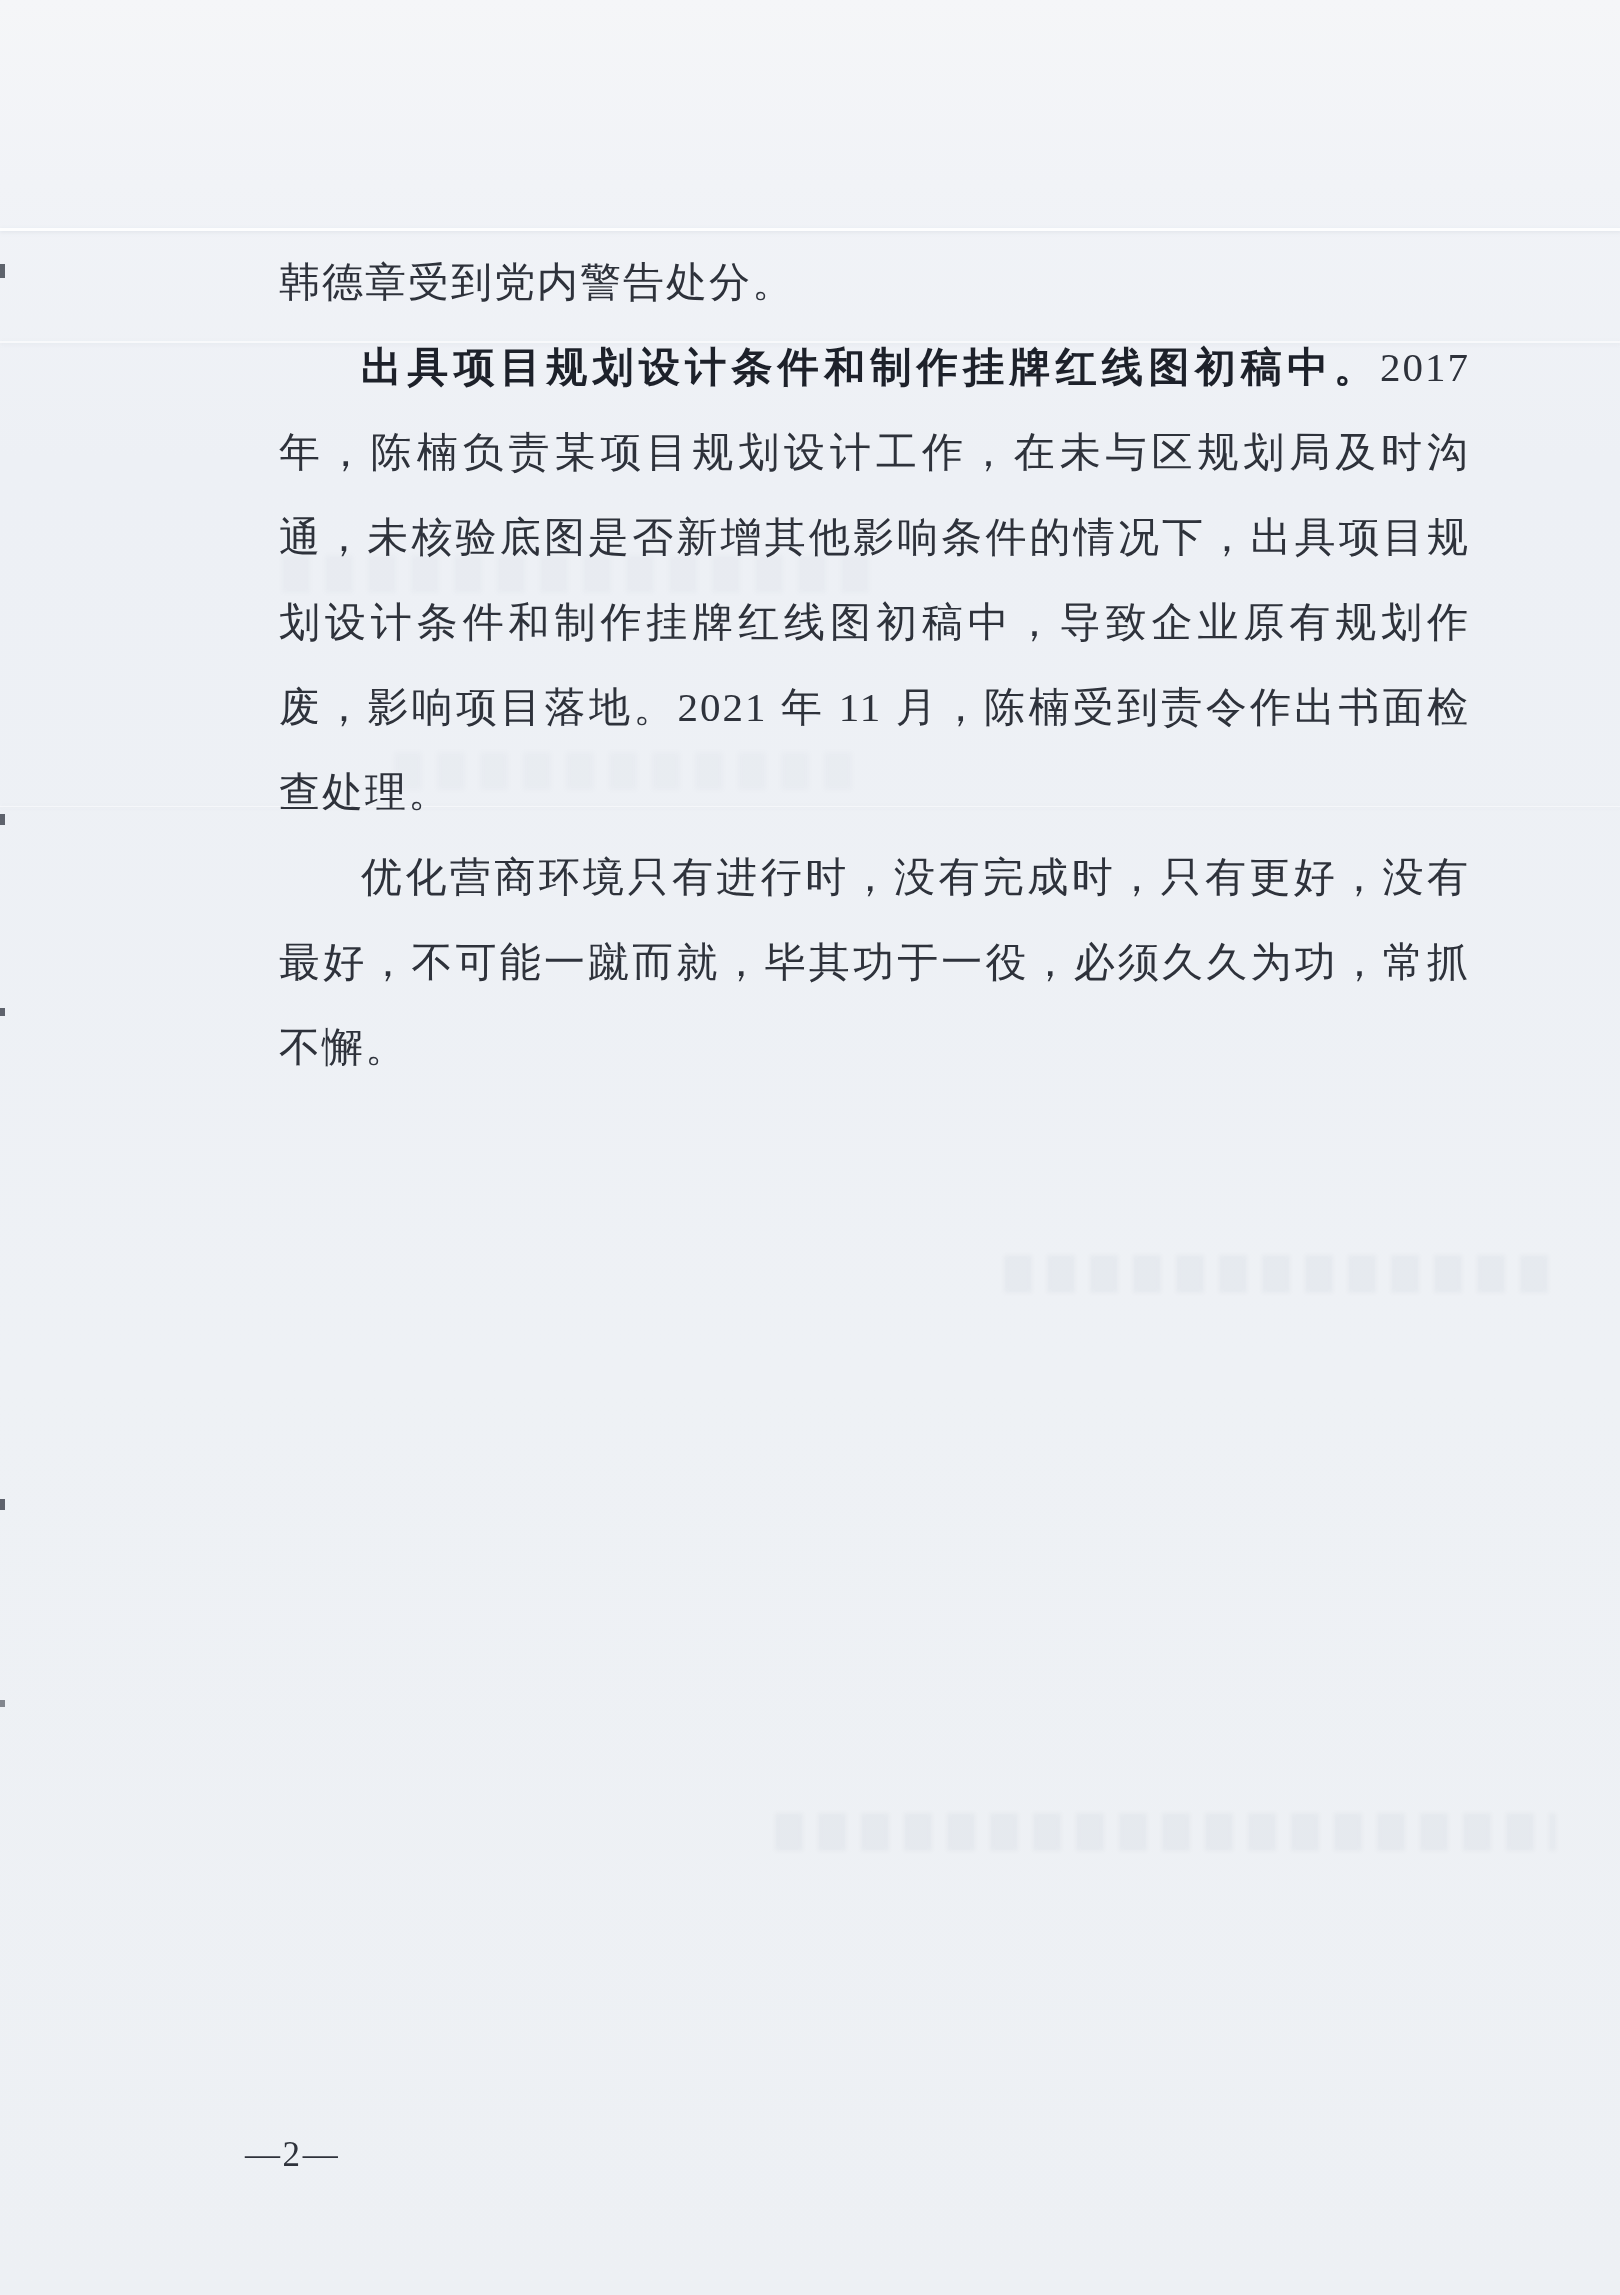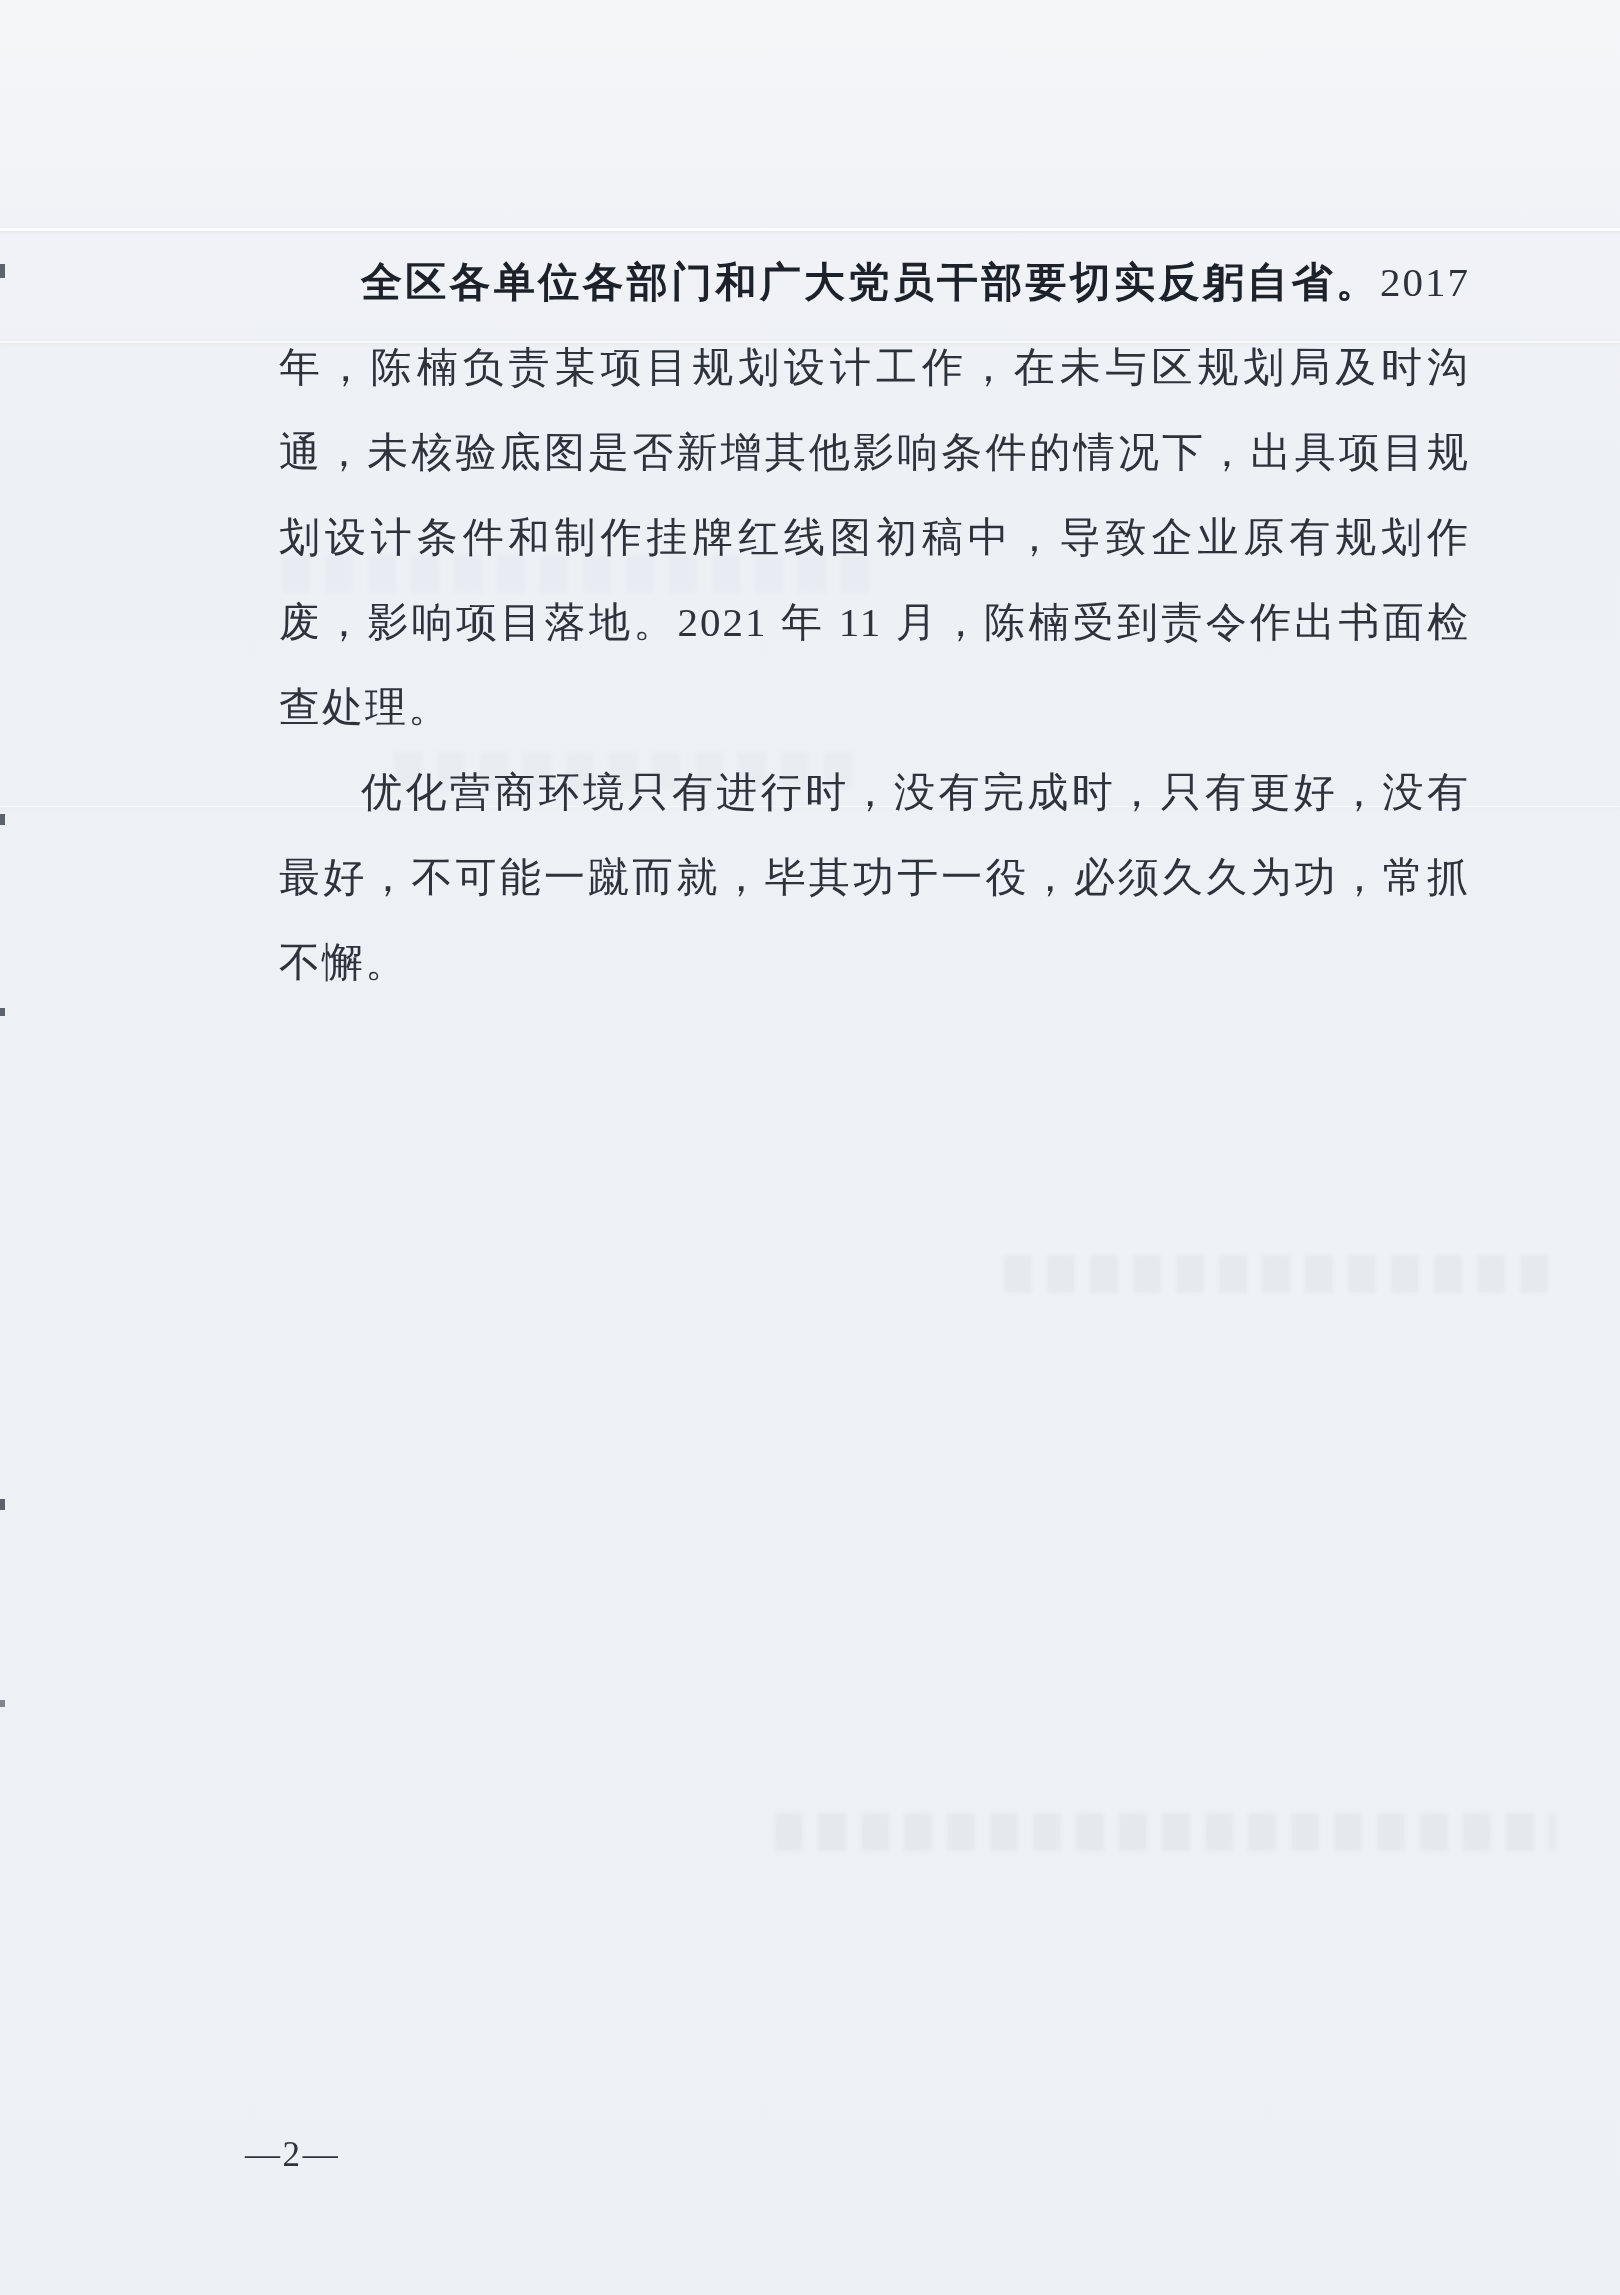--- a/index.html
+++ b/index.html
@@ -109,22 +109,23 @@
   <div class="ghost g4"></div>
 
   <div class="edge-speck e1"></div>
   <div class="edge-speck e2"></div>
   <div class="edge-speck e3"></div>
   <div class="edge-speck e4"></div>
   <div class="edge-speck e5"></div>
 
   <main class="text-block">
 
+    <p class="para no-indent"><strong class="lead"></strong><span>韩德章受到党内警告处分。</span></p>
 
-    <p class="para indent"><strong class="lead">全区各单位各部门和广大党员干部要切实反躬自省。</strong><span>2017 年，陈楠负责某项目规划设计工作，在未与区规划局及时沟通，未核验底图是否新增其他影响条件的情况下，出具项目规划设计条件和制作挂牌红线图初稿中，导致企业原有规划作废，影响项目落地。2021 年 11 月，陈楠受到责令作出书面检查处理。</span></p>
+    <p class="para indent"><strong class="lead">出具项目规划设计条件和制作挂牌红线图初稿中。</strong><span>2017 年，陈楠负责某项目规划设计工作，在未与区规划局及时沟通，未核验底图是否新增其他影响条件的情况下，出具项目规划设计条件和制作挂牌红线图初稿中，导致企业原有规划作废，影响项目落地。2021 年 11 月，陈楠受到责令作出书面检查处理。</span></p>
 
 
 
     <p class="para indent"><strong class="lead"></strong><span>优化营商环境只有进行时，没有完成时，只有更好，没有最好，不可能一蹴而就，毕其功于一役，必须久久为功，常抓不懈。</span></p>
 
   </main>
 
   <footer class="page-number">—2—</footer>
 
 </div>

